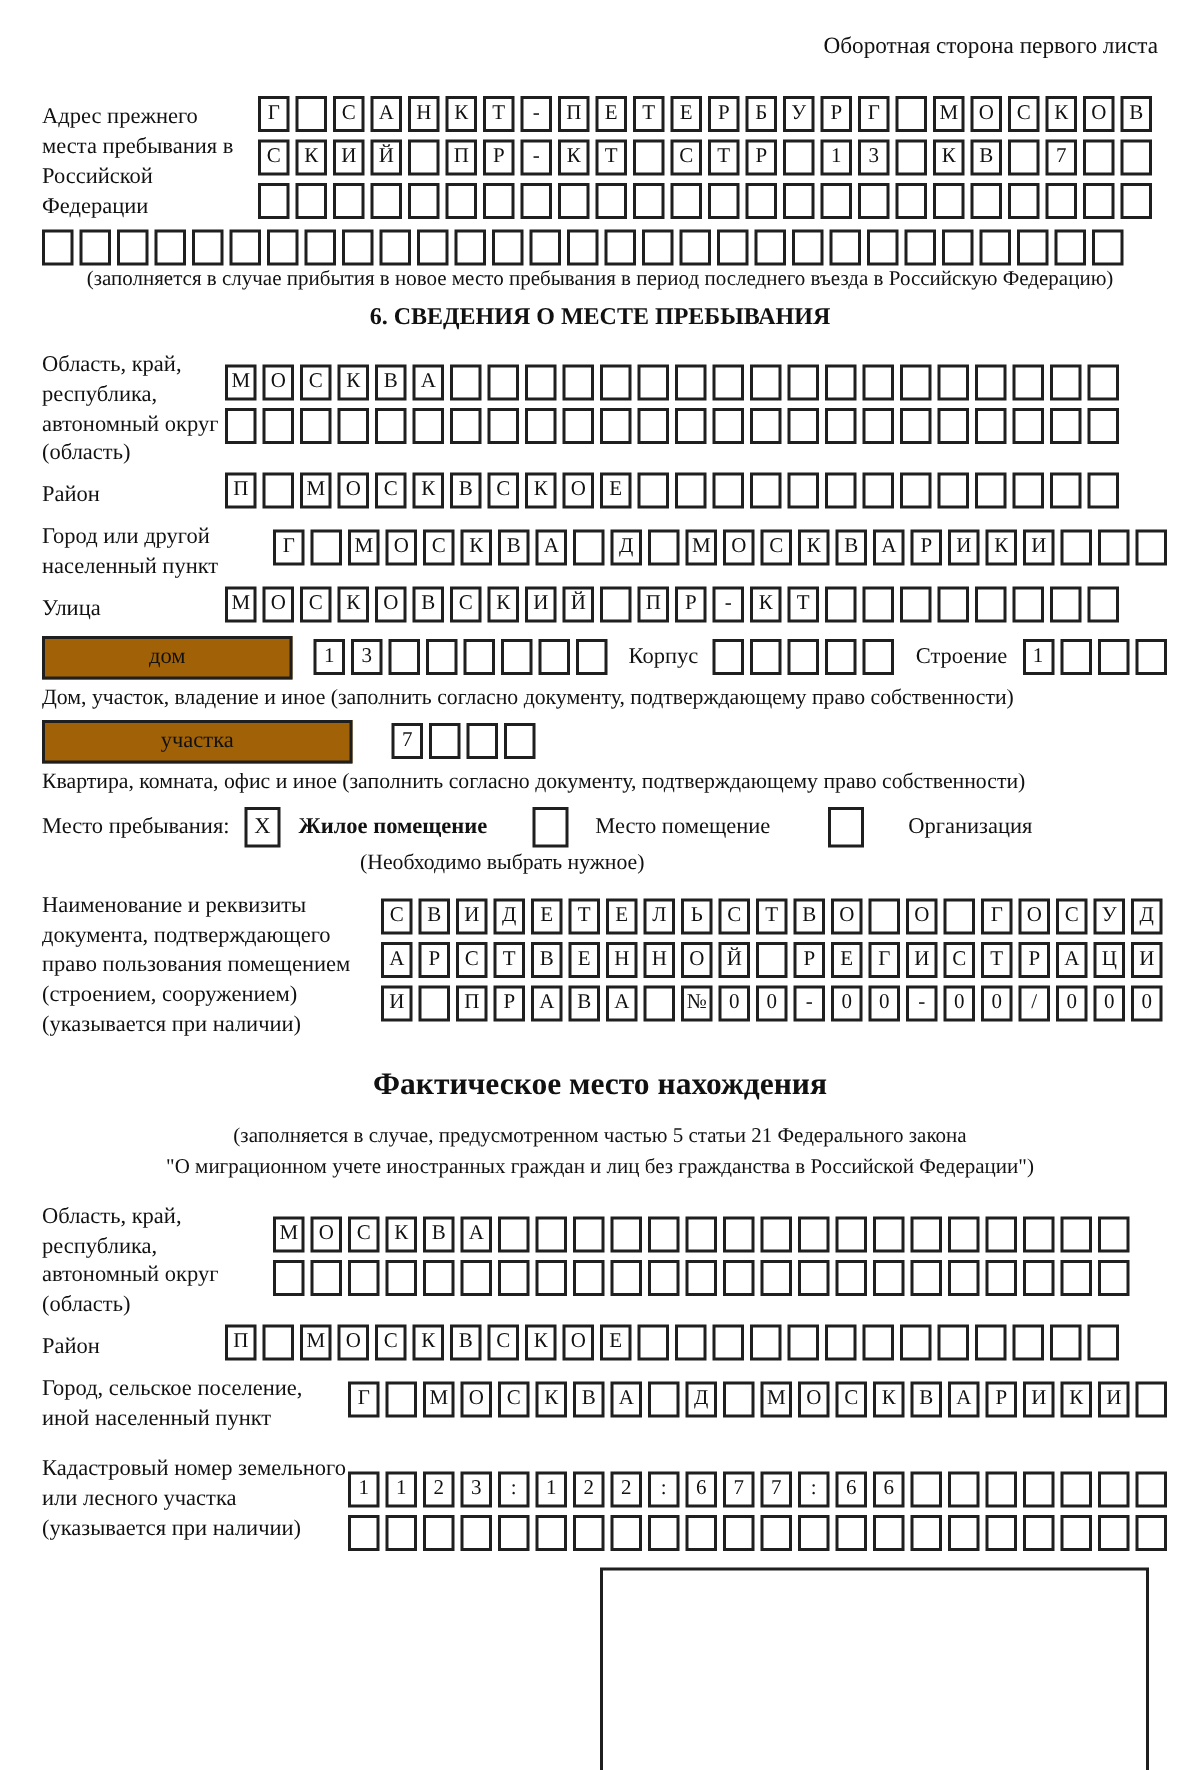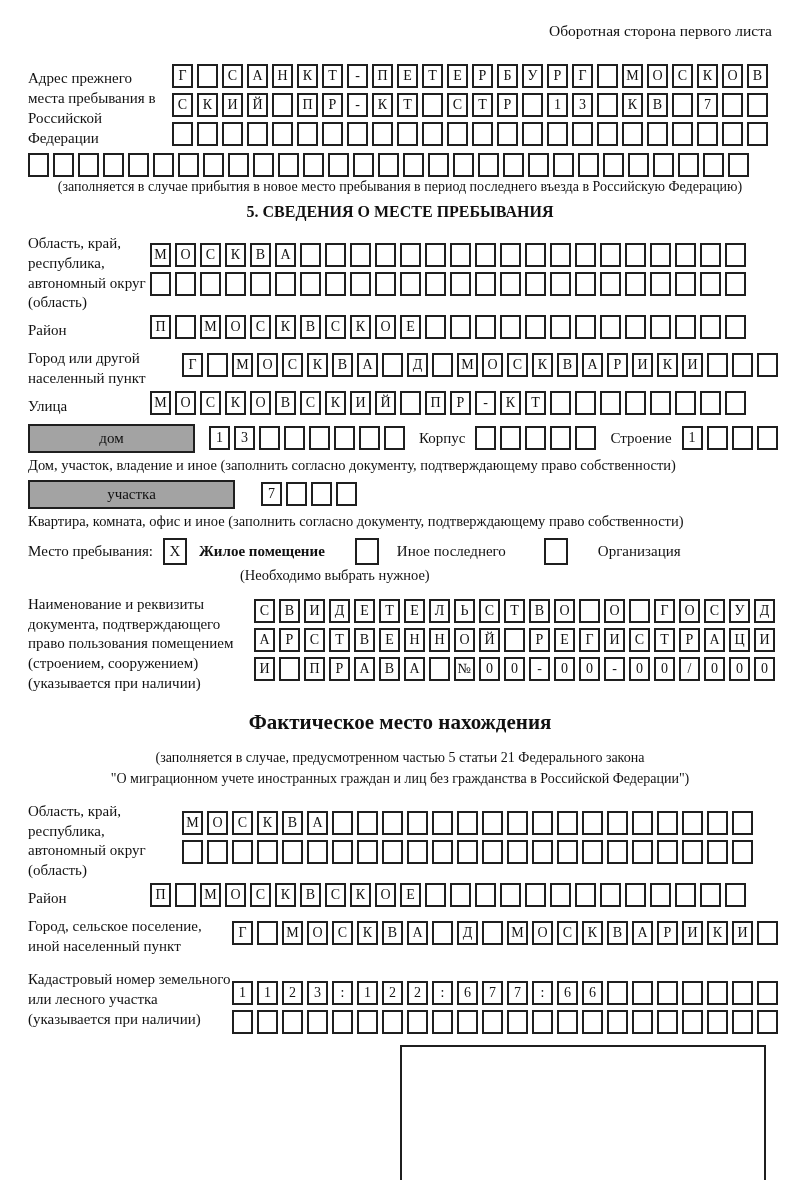--- a/index.html
+++ b/index.html
@@ -38,21 +38,21 @@
 
   .sec-title{text-align:center;font-weight:bold;font-size:16px;margin:8px 0 10px 0;}
   .sub-title{text-align:center;font-weight:bold;font-size:21px;margin:16px 0 12px 0;}
   .legal-caption{text-align:center;font-size:14px;line-height:1.5;margin:0 auto 10px auto;max-width:700px;}
 
   
   .inline-row{display:flex;align-items:center;margin:4px 0 4px 0;}
   .labelbox{
     box-sizing:border-box;border:2px solid #1f1f1f;height:29px;
     display:flex;align-items:center;justify-content:center;
-    font-size:15px;flex:none;background:#a3a3a3;
+    font-size:15px;flex:none;background:#a16207;
   }
   .labelbox.dom{width:167px;margin-right:14px;}
   .labelbox.kvart{width:207px;margin-right:26px;}
   .inline-lbl{font-size:15px;margin:0 10px 0 14px;flex:none;}
 
   
   .ptype-row{display:flex;align-items:center;margin:8px 0 2px 0;font-size:15px;}
   .cbox{
     box-sizing:border-box;flex:none;width:24px;height:27px;
     border:2px solid #1f1f1f;display:flex;align-items:center;justify-content:center;
@@ -187,21 +187,21 @@
       <span class="cell"></span>
       <span class="cell"></span>
       <span class="cell"></span>
       <span class="cell"></span>
       <span class="cell"></span>
       <span class="cell"></span>
       <span class="cell"></span>
     </div>
   <div class="caption-center">(заполняется в случае прибытия в новое место пребывания в период последнего въезда в Российскую Федерацию)</div>
 
-  <div class="sec-title">5. СВЕДЕНИЯ О МЕСТЕ ПРЕБЫВАНИЯ</div>
+  <div class="sec-title">6. СВЕДЕНИЯ О МЕСТЕ ПРЕБЫВАНИЯ</div>
 
   <div class="frow">
     <div class="lbl w122">Область, край, республика, автономный округ (область)</div>
     <div class="rows">
       <div class="boxrow">
           <span class="cell">М</span>
           <span class="cell">О</span>
           <span class="cell">С</span>
           <span class="cell">К</span>
           <span class="cell">В</span>
@@ -383,21 +383,21 @@
         <span class="cell"></span>
       </div>
   </div>
   <div class="caption-left">Квартира, комната, офис и иное (заполнить согласно документу, подтверждающему право собственности)</div>
 
   <div class="ptype-row">
     <span>Место пребывания:</span>
     <span class="cbox" style="margin-left:10px;">X</span>
     <span style="margin-left:12px;font-weight:bold;">Жилое помещение</span>
     <span class="cbox" style="margin-left:30px;"></span>
-    <span style="margin-left:18px;">Иное последнего</span>
+    <span style="margin-left:18px;">Место помещение</span>
     <span class="cbox" style="margin-left:38px;"></span>
     <span style="margin-left:30px;">Организация</span>
   </div>
   <div class="ptype-note">(Необходимо выбрать нужное)</div>
 
   <div class="frow doc-block">
     <div class="lbl w226">Наименование и реквизиты документа, подтверждающего право пользования помещением (строением, сооружением) (указывается при наличии)</div>
     <div class="rows">
       <div class="boxrow">
           <span class="cell">С</span>

